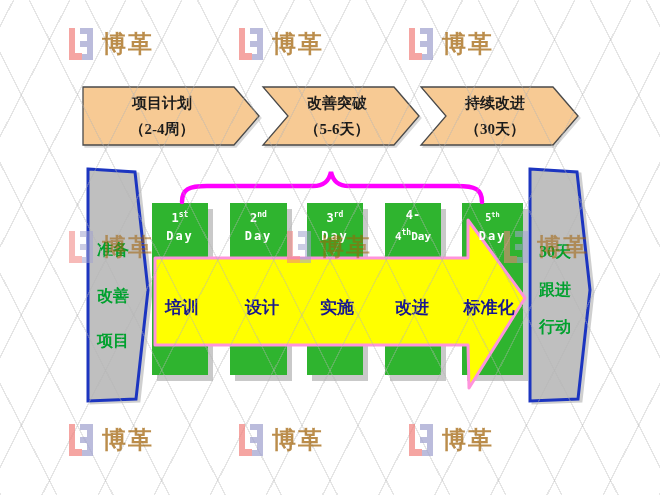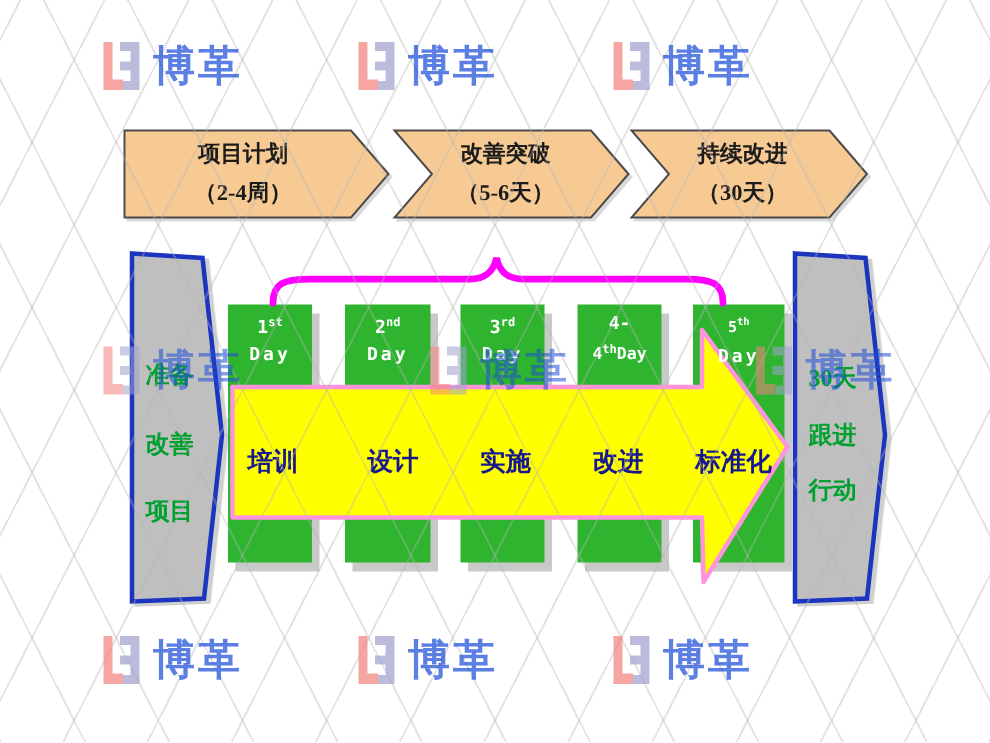--- a/index.html
+++ b/index.html
@@ -28,22 +28,22 @@
   .day-label .tight{letter-spacing:0;font-size:11px;}
   .day-label .small{font-size:10px;}
   .day-label .small sup{font-size:7px;}
   .step-label{top:296px;text-align:center;color:#17178F;
     font-family:"Liberation Serif",serif;font-weight:bold;font-size:17px;}
   .banner-label{display:flex;flex-direction:column;justify-content:space-between;text-align:center;
     font-family:"Liberation Serif",serif;font-weight:bold;font-size:16px;color:#00A12E;}
 
   .wm{position:absolute;z-index:40;display:flex;align-items:center;gap:6px;opacity:.72;pointer-events:none;}
   .wm-mark{width:30px;height:34px;flex:0 0 auto;}
-  .wm-text{font-family:"Liberation Sans",sans-serif;font-weight:bold;font-size:28px;
-    color:#1d4ed8;letter-spacing:2px;line-height:34px;}
+  .wm-text{font-family:"Liberation Sans",sans-serif;font-weight:bold;font-size:24px;
+    color:#a16207;letter-spacing:2px;line-height:34px;}
 </style>
 </head>
 <body>
 
 <div id="stage">
 
   <svg id="shapes" width="660" height="495" viewBox="0 0 660 495">
 
     <polygon class="chev" points="83,87 234,87 259,116 234,145 83,145" fill="#F7CA94" stroke="#4a4a4a" stroke-width="1.3"></polygon>
     <polygon class="chev" points="263,87 394,87 419,116 394,145 263,145 288,116" fill="#F7CA94" stroke="#4a4a4a" stroke-width="1.3"></polygon>

